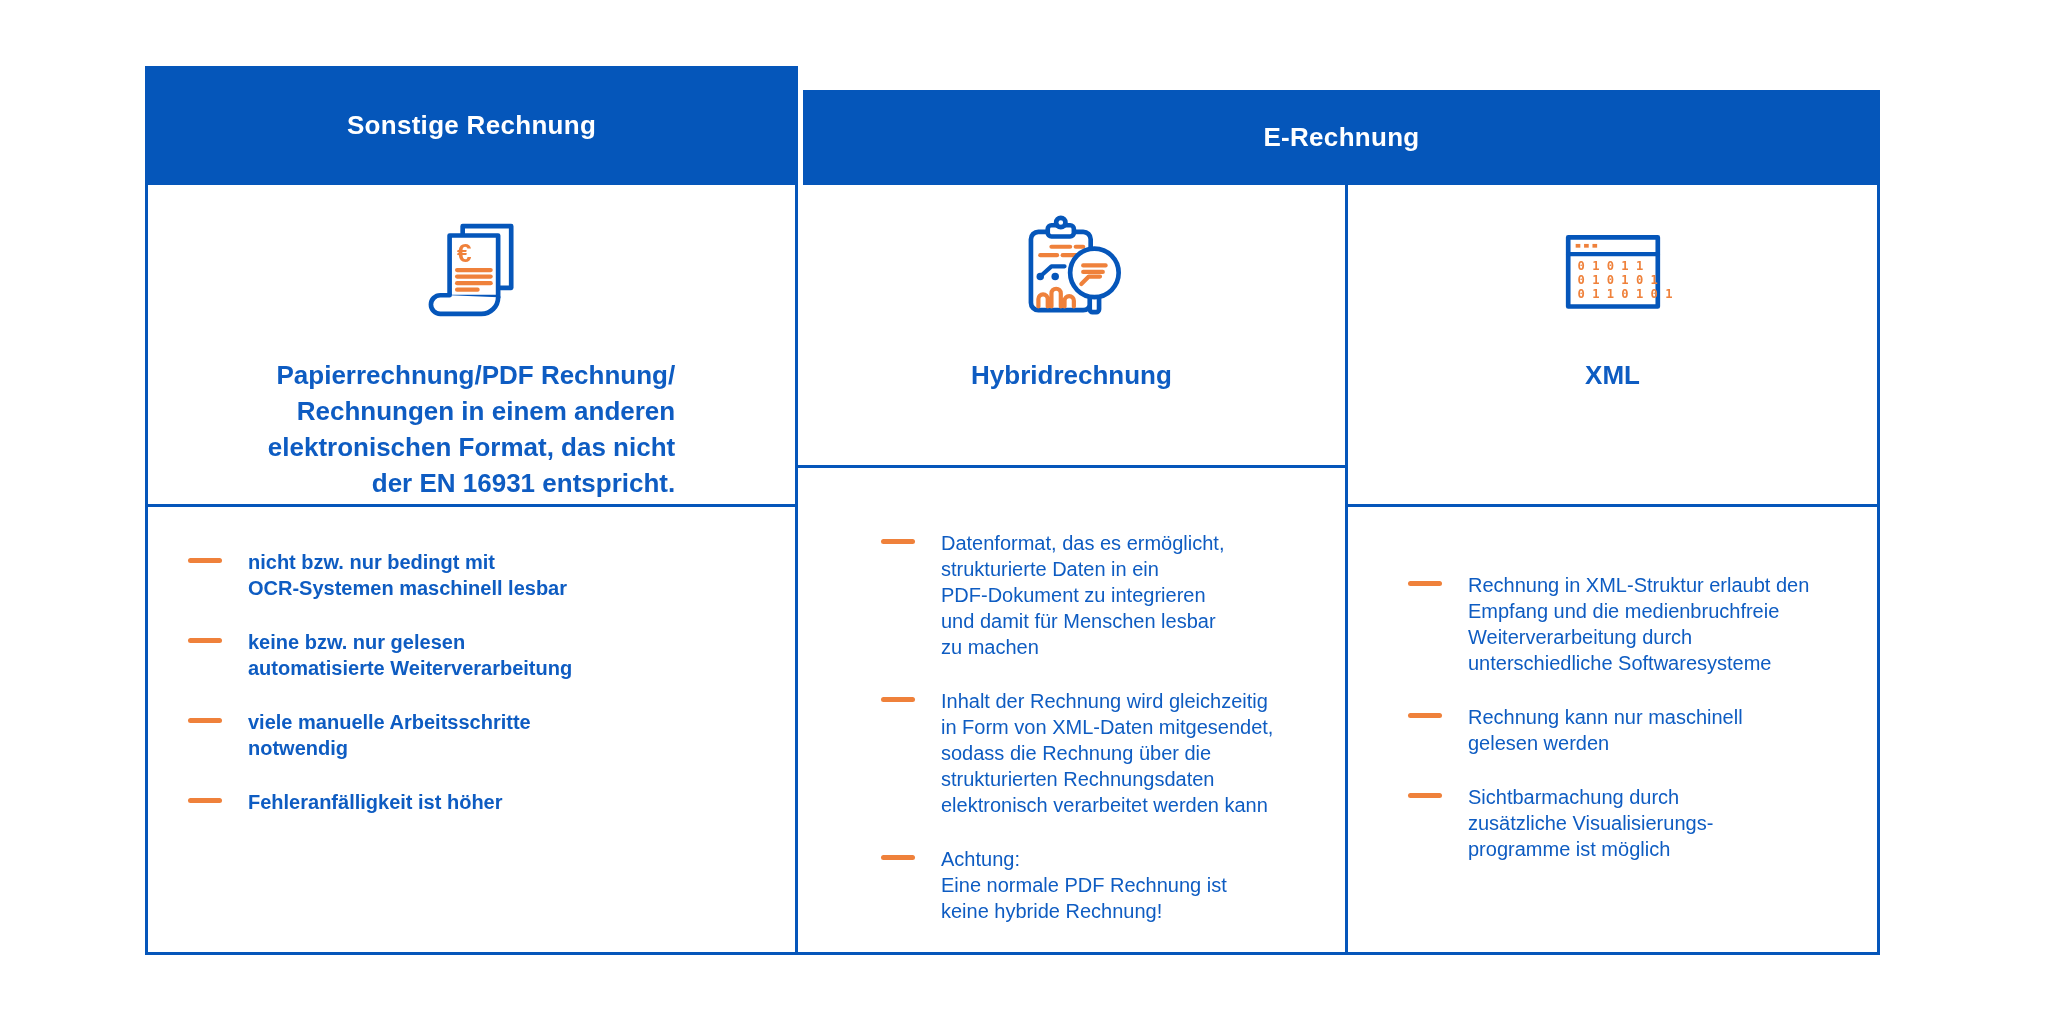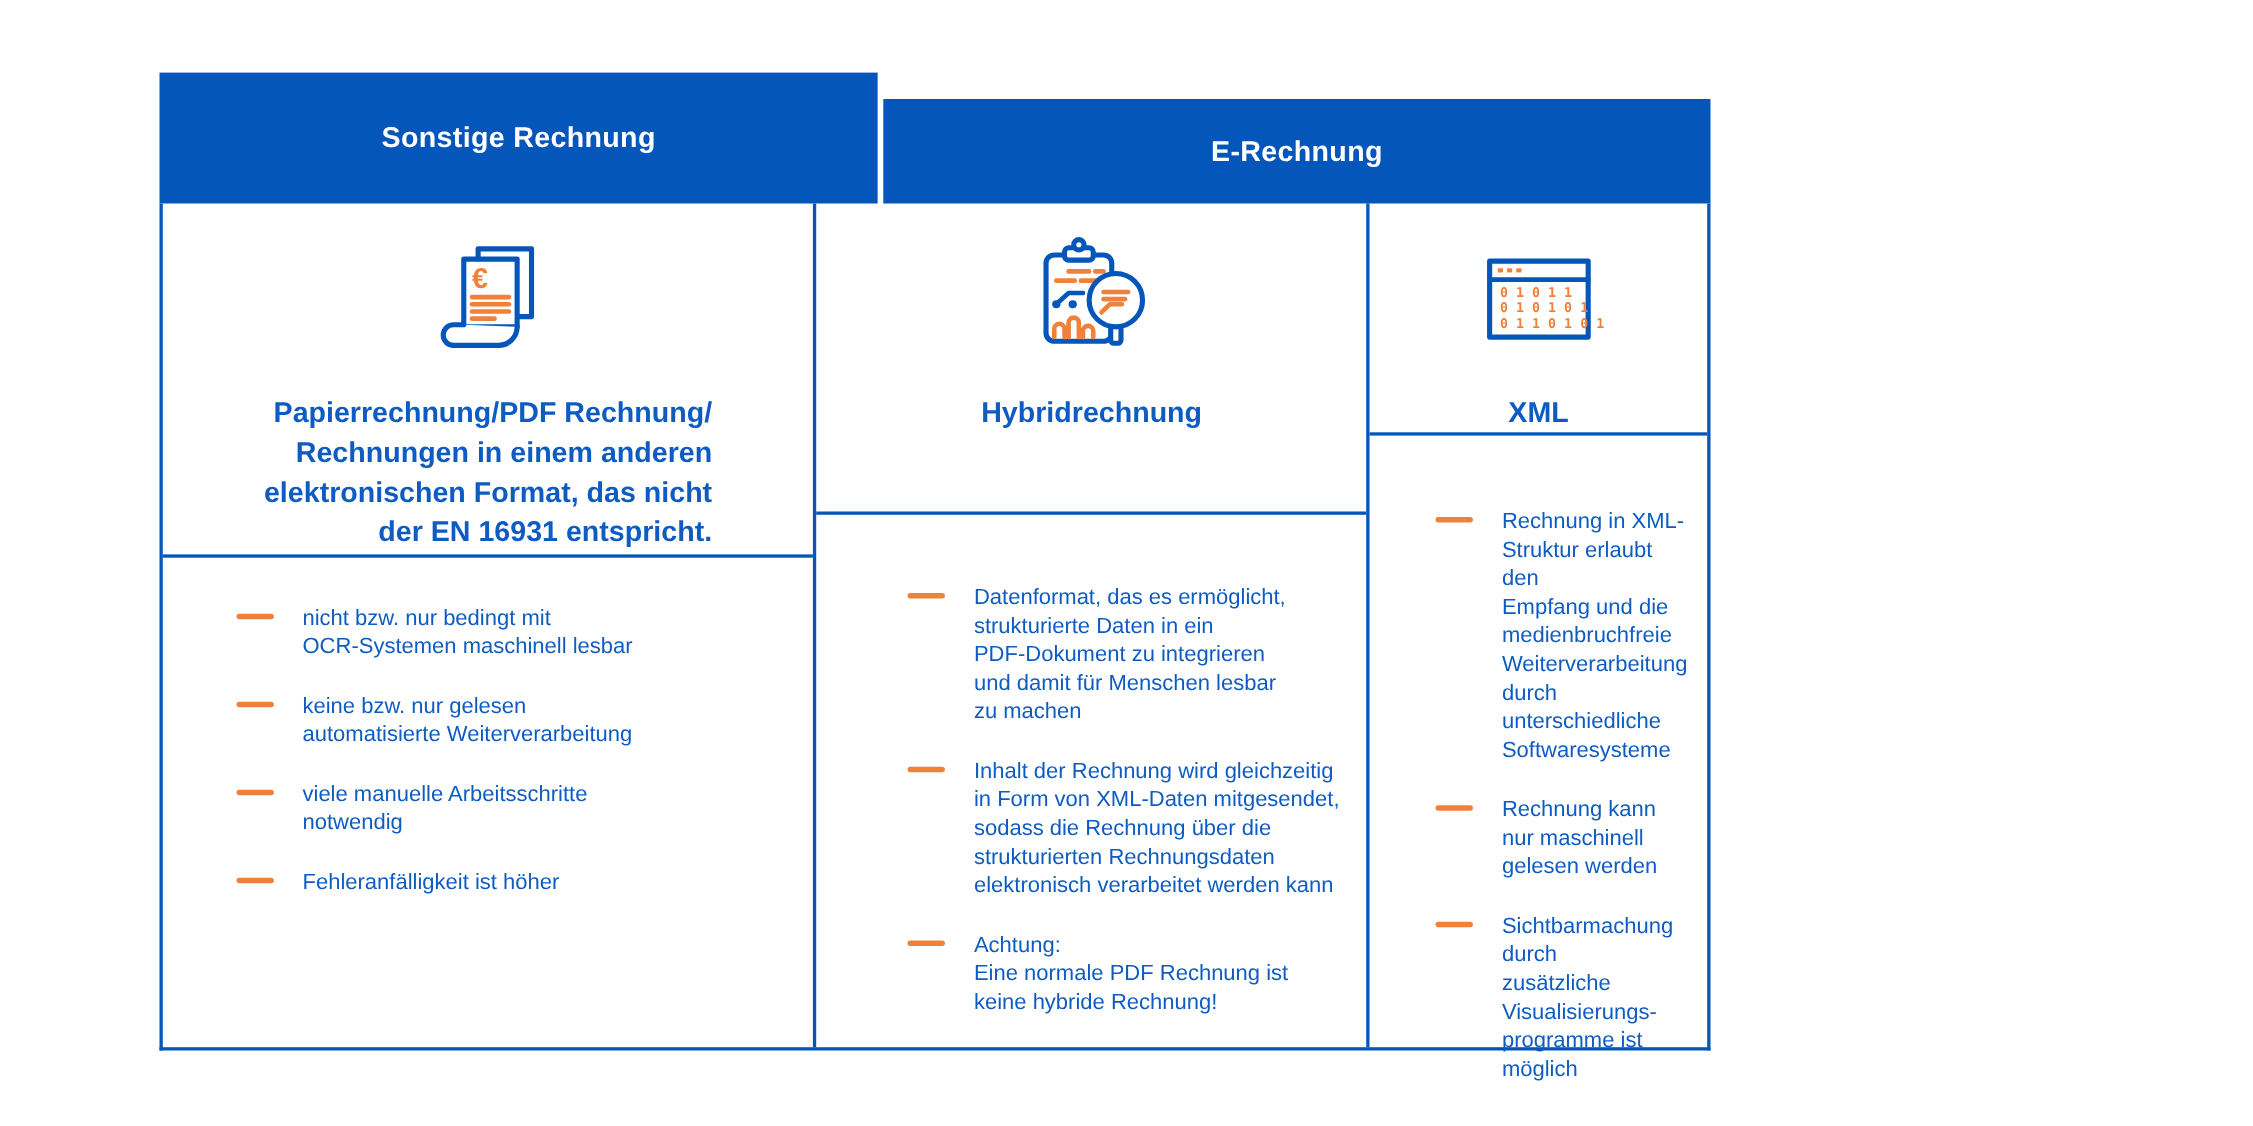--- a/index.html
+++ b/index.html
@@ -3,40 +3,40 @@
 <meta charset="utf-8">
 <style>
   :root{
     --blue:#0556BA;
     --text:#0E5CC2;
     --orange:#EF813B;
   }
   html,body{margin:0;padding:0;background:#ffffff;}
   body{width:2048px;height:1024px;position:relative;overflow:hidden;
        font-family:"Liberation Sans", sans-serif;}
-  .table{position:absolute;left:145px;top:66px;width:1410px;}
+  .table{position:absolute;left:145px;top:66px;width:1735px;}
   .header-row{display:flex;height:119px;}
   .hcell{background:var(--blue);color:#ffffff;font-weight:bold;font-size:26px;
          display:flex;align-items:center;justify-content:center;letter-spacing:0.3px;}
   .hcell.c1{width:653px;}
   .hgap{width:5px;background:#ffffff;}
   .hcell.c23{flex:1;margin-top:24px;}
   .tbody{display:flex;height:770px;box-sizing:border-box;
          border:3px solid var(--blue);border-top:none;}
   .col{box-sizing:border-box;display:flex;flex-direction:column;}
   .col.c1{width:650px;border-right:3px solid var(--blue);}
   .col.c2{width:550px;border-right:3px solid var(--blue);gap:20px;}
   .col.c3{flex:1;}
   .cell-top{height:322px;box-sizing:border-box;border-bottom:3px solid var(--blue);
             display:flex;flex-direction:column;align-items:center;padding-top:30px;}
   .icon-box{width:120px;height:112px;display:flex;align-items:center;justify-content:center;}
   .col-title{margin-top:30px;color:var(--text);font-weight:bold;font-size:26px;
              line-height:36px;text-align:right;white-space:pre-line;}
   .cell-bottom{flex:1;padding-top:42px;padding-right:18px;}
-  .c1 .cell-bottom{padding-left:67px;}
+  .c1 .cell-bottom{padding-left:40px;font-weight:bold;}
   .c2 .cell-bottom{padding-left:83px;}
   .c3 .cell-bottom{padding-left:60px;margin-top:23px;}
   .bullet{display:flex;margin-bottom:28px;}
   .dash{flex:0 0 34px;height:5px;background:var(--orange);border-radius:3px;
         margin-top:9px;margin-right:26px;}
   .bullet-text{margin:0;color:var(--text);font-size:20px;line-height:26px;
                white-space:pre-line;}
   svg .bstroke{stroke:var(--blue);fill:#ffffff;stroke-width:5;
                stroke-linecap:round;stroke-linejoin:round;}
   svg .bline{stroke:var(--blue);fill:none;stroke-width:4.5;

